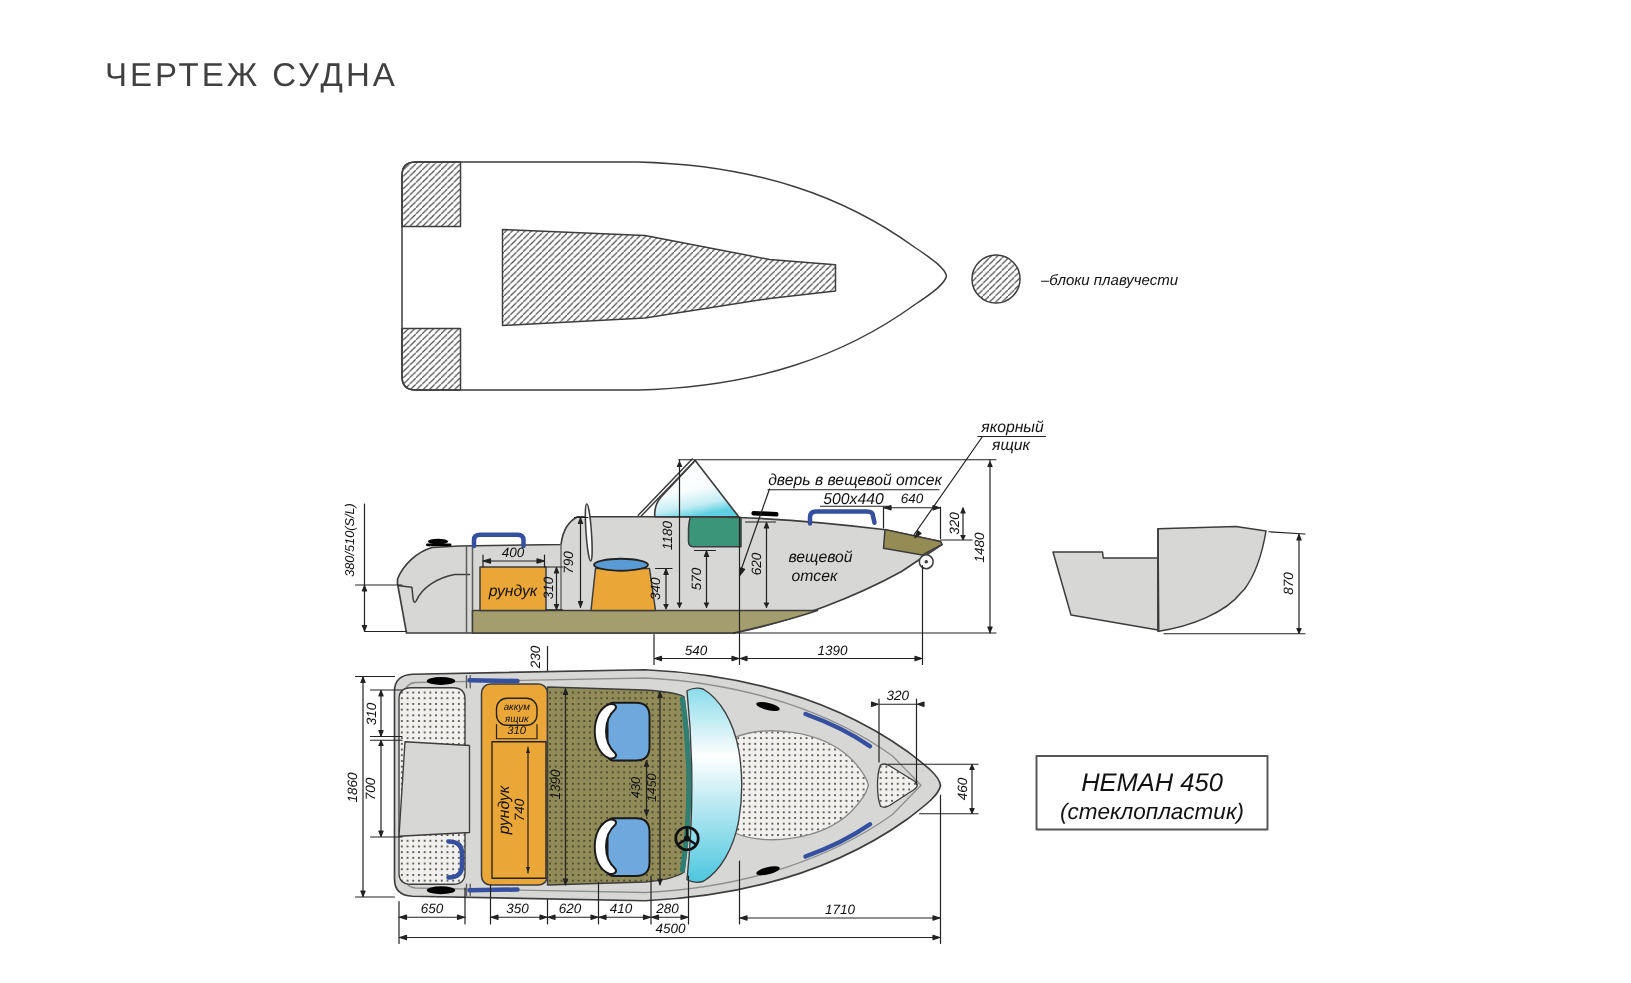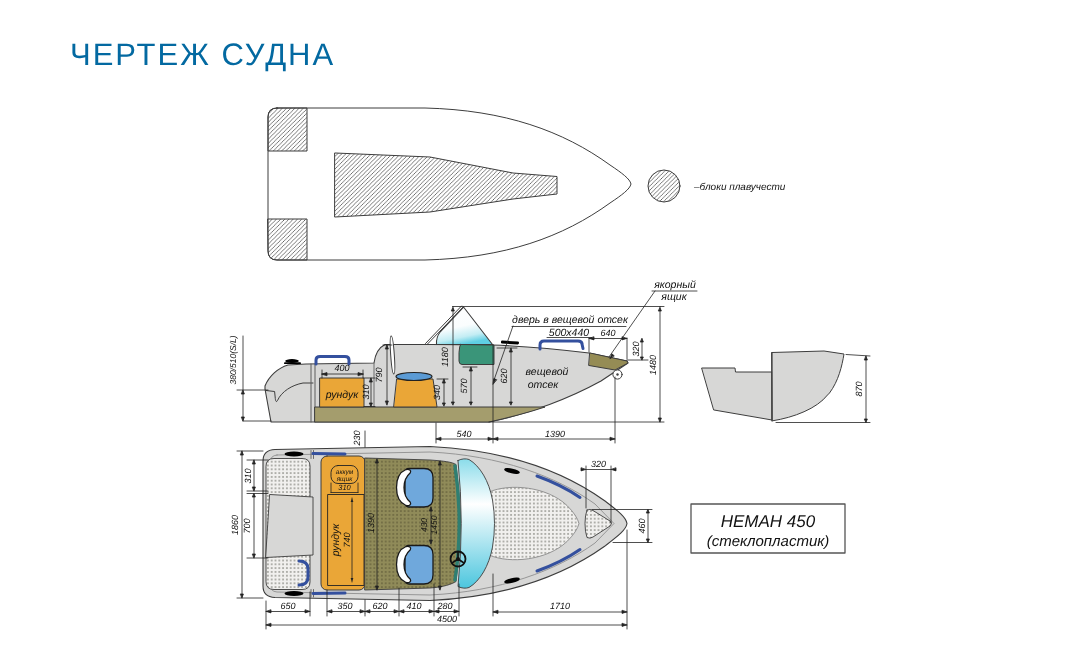--- a/index.html
+++ b/index.html
@@ -1,20 +1,20 @@
 <!DOCTYPE html>
 <html><head>
 <meta charset="utf-8">
 <title>Чертеж судна</title>
 <style>
   html,body{margin:0;padding:0;background:#ffffff;}
   *{-webkit-font-smoothing:antialiased;text-rendering:geometricPrecision;}
   .wrap{width:1087px;height:655px;position:relative;background:#fff;overflow:hidden;transform:translateZ(0);}
   .title{position:absolute;left:70px;top:37px;font-family:"Liberation Sans",sans-serif;
-         font-size:31px;letter-spacing:2px;color:#0369a1;font-weight:500;}
+         font-size:22px;letter-spacing:2px;color:#404040;font-weight:500;}
   svg text{font-family:"Liberation Sans",sans-serif;font-style:italic;fill:#111;}
 </style>
 </head>
 <body>
 <div class="wrap">
 
   <div class="title">ЧЕРТЕЖ СУДНА</div>
   <svg width="1087" height="655" viewBox="0 0 1087 655" style="position:absolute;left:0;top:0;opacity:0.999;">
     <defs>
 

